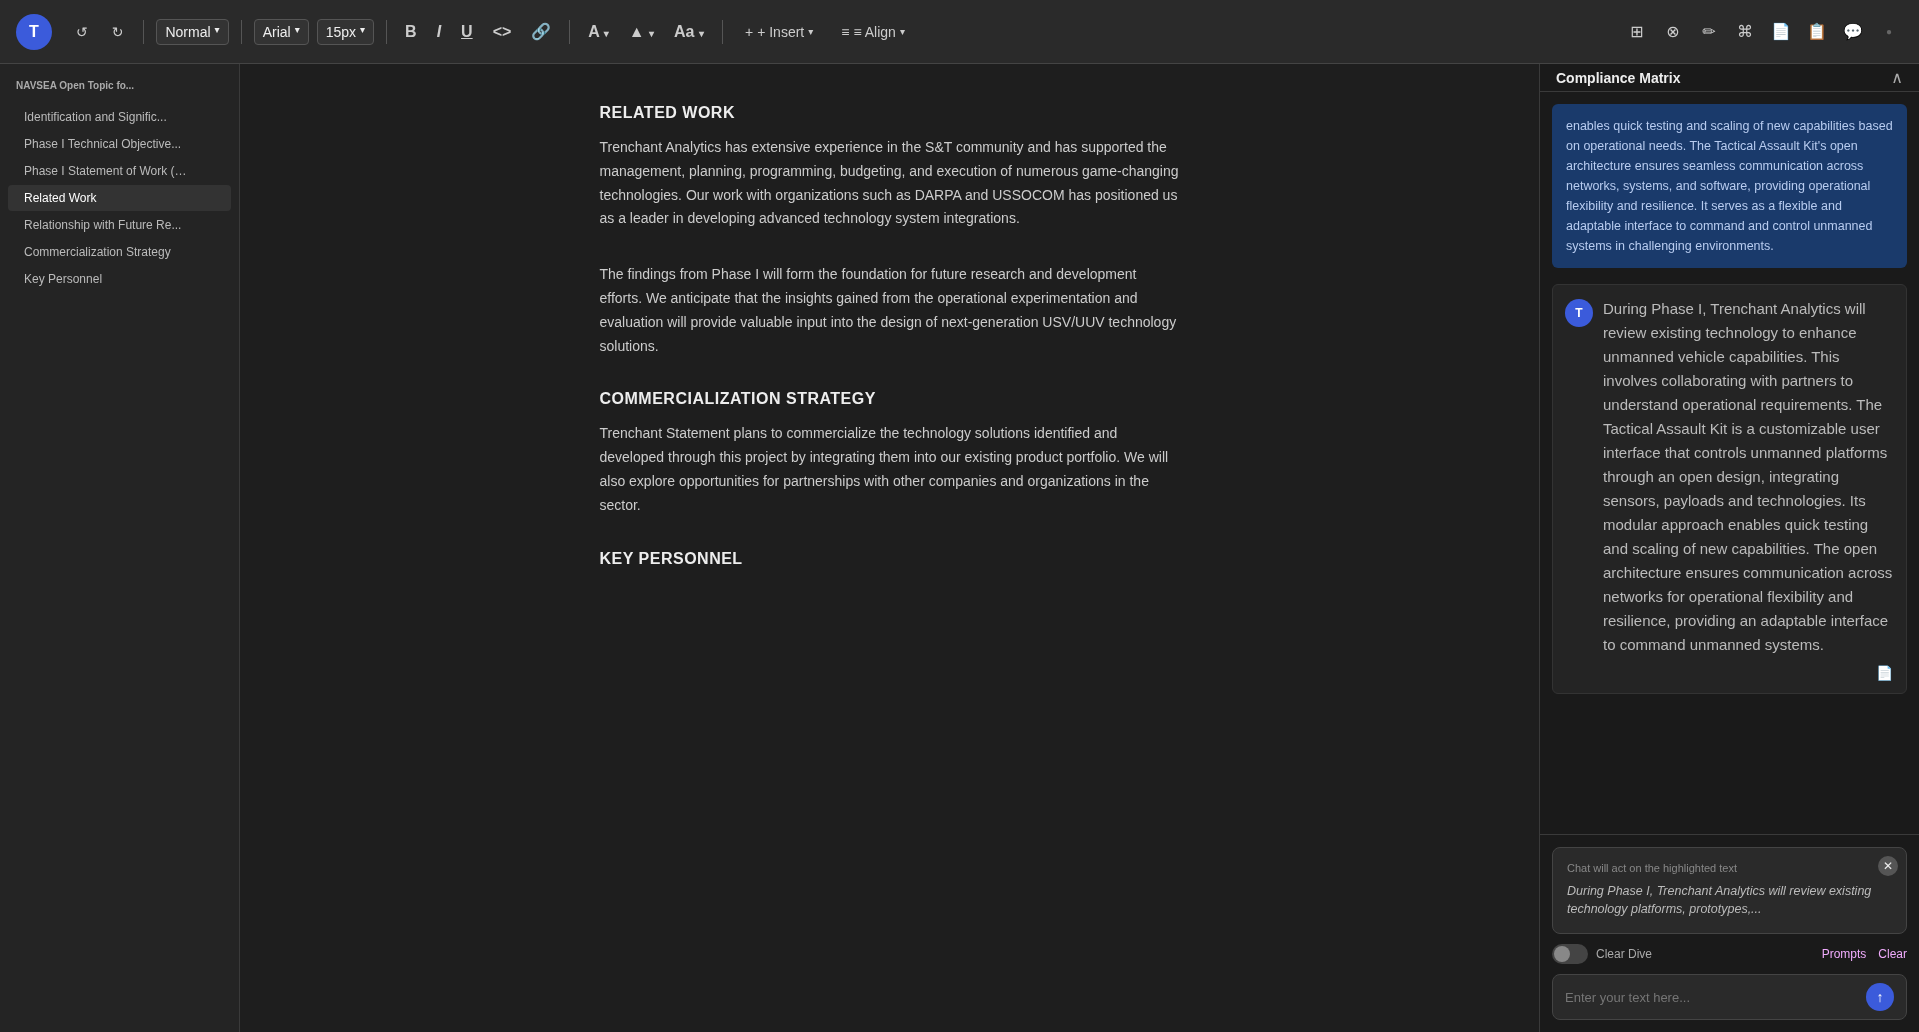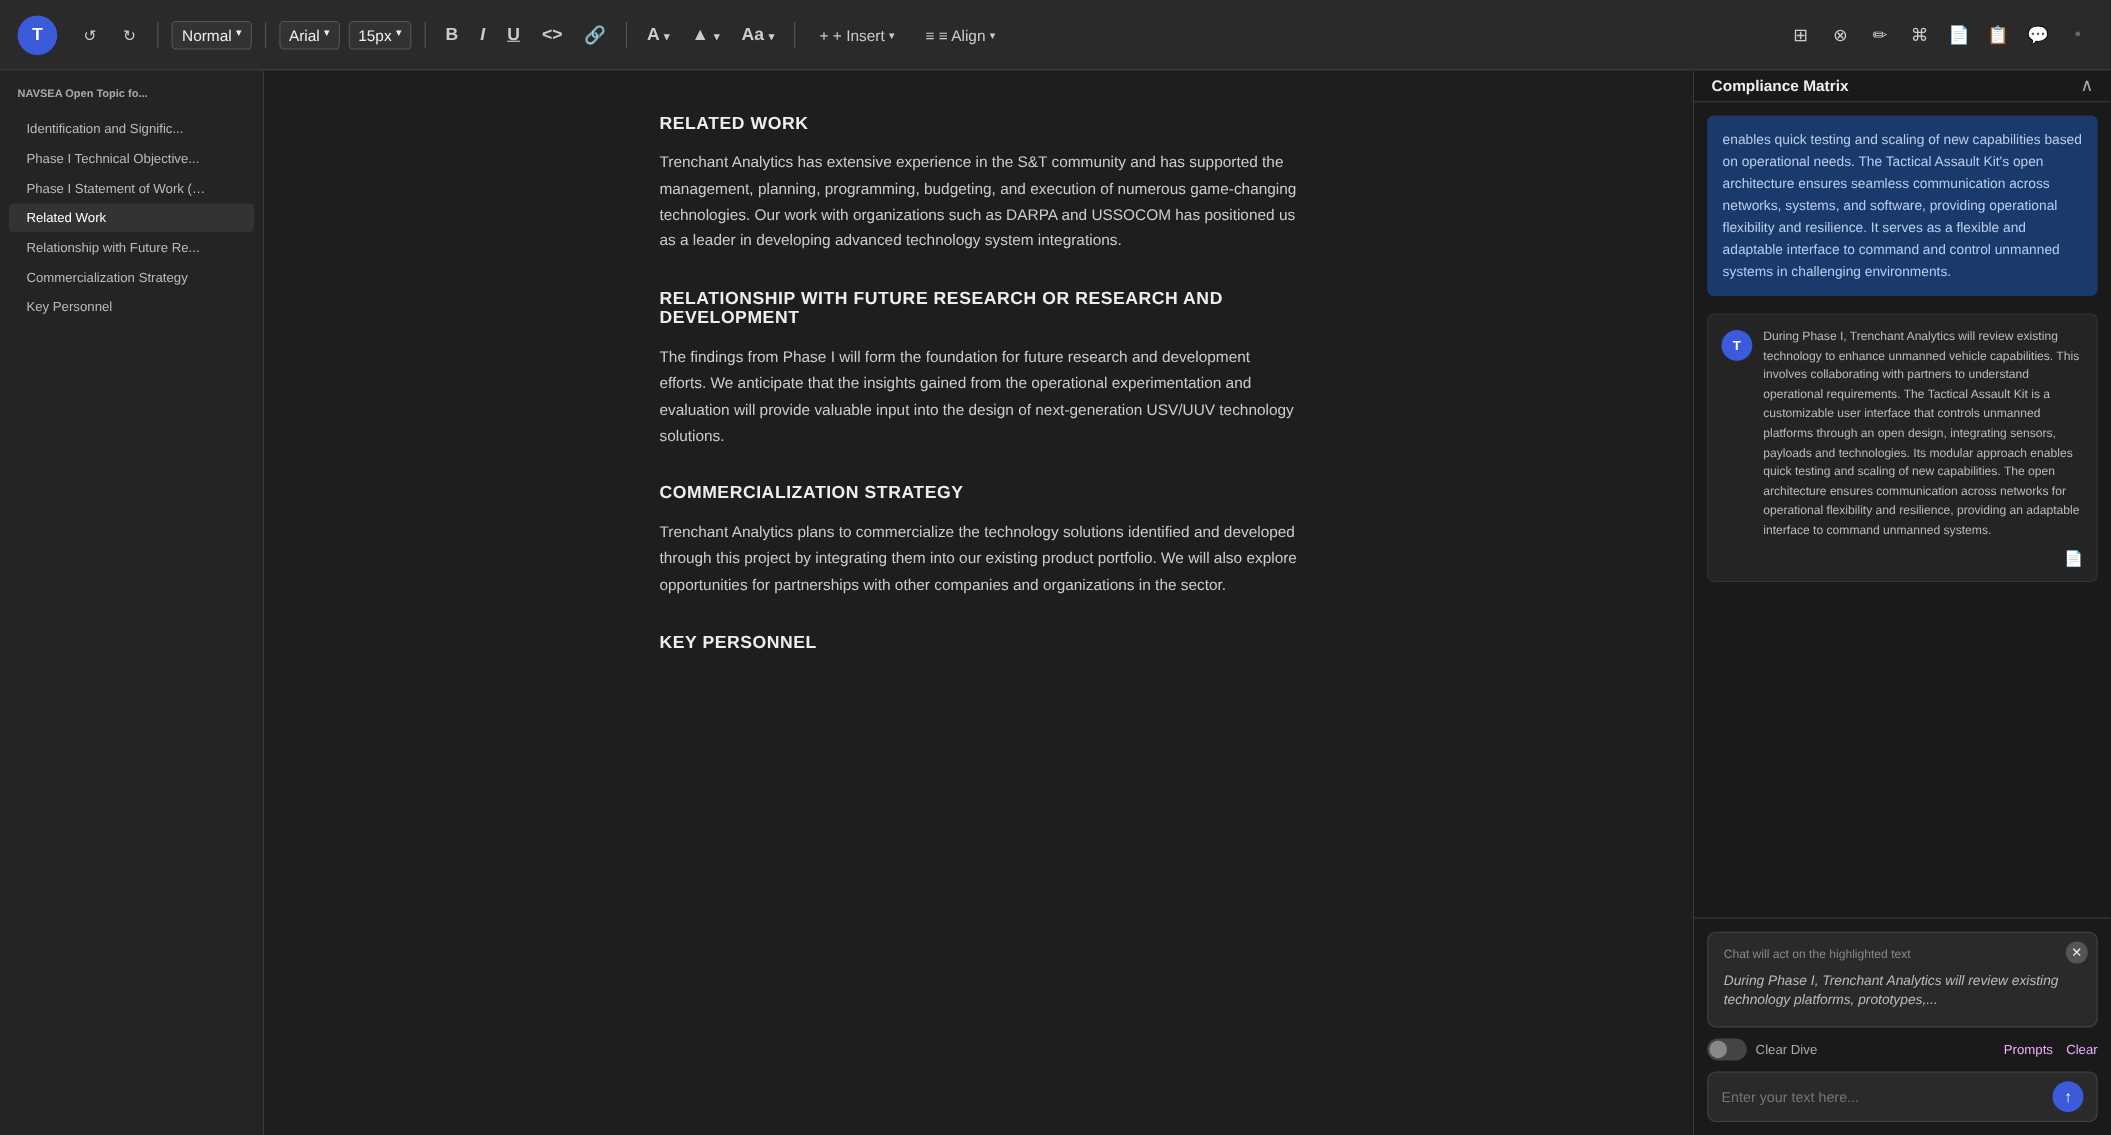--- a/index.html
+++ b/index.html
@@ -254,21 +254,21 @@
       align-items: center;
       justify-content: center;
       color: white;
       font-size: 12px;
       font-weight: bold;
       flex-shrink: 0;
       margin-top: 2px;
     }
 
     .compliance-item-text {
-      font-size: 11px;
+      font-size: 15px;
       line-height: 1.6;
       color: #bbb;
       flex: 1;
     }
 
     .compliance-item-actions {
       display: flex;
       justify-content: flex-end;
       margin-top: 8px;
     }
@@ -537,27 +537,26 @@
 
   <div class="doc-area">
     <div class="doc-page">
 
       <div class="doc-section">
         <div class="doc-section-title">RELATED WORK</div>
         <p class="doc-paragraph">Trenchant Analytics has extensive experience in the S&amp;T community and has supported the management, planning, programming, budgeting, and execution of numerous game-changing technologies. Our work with organizations such as DARPA and USSOCOM has positioned us as a leader in developing advanced technology system integrations.</p>
       </div>
 
       <div class="doc-section">
-        <div class="doc-section-title">RELATIONSHIP WITH FUTURE RESEARCH OR RESEARCH AND DEVELOPMENT</div>
         <p class="doc-paragraph">The findings from Phase I will form the foundation for future research and development efforts. We anticipate that the insights gained from the operational experimentation and evaluation will provide valuable input into the design of next-generation USV/UUV technology solutions.</p>
       </div>
 
       <div class="doc-section">
         <div class="doc-section-title">COMMERCIALIZATION STRATEGY</div>
-        <p class="doc-paragraph">Trenchant Analytics plans to commercialize the technology solutions identified and developed through this project by integrating them into our existing product portfolio. We will also explore opportunities for partnerships with other companies and organizations in the sector.</p>
+        <p class="doc-paragraph">Trenchant Statement plans to commercialize the technology solutions identified and developed through this project by integrating them into our existing product portfolio. We will also explore opportunities for partnerships with other companies and organizations in the sector.</p>
       </div>
 
       <div class="doc-section">
         <div class="doc-section-title">KEY PERSONNEL</div>
       </div>
 
     </div>
   </div>
 
   <div class="right-panel">

